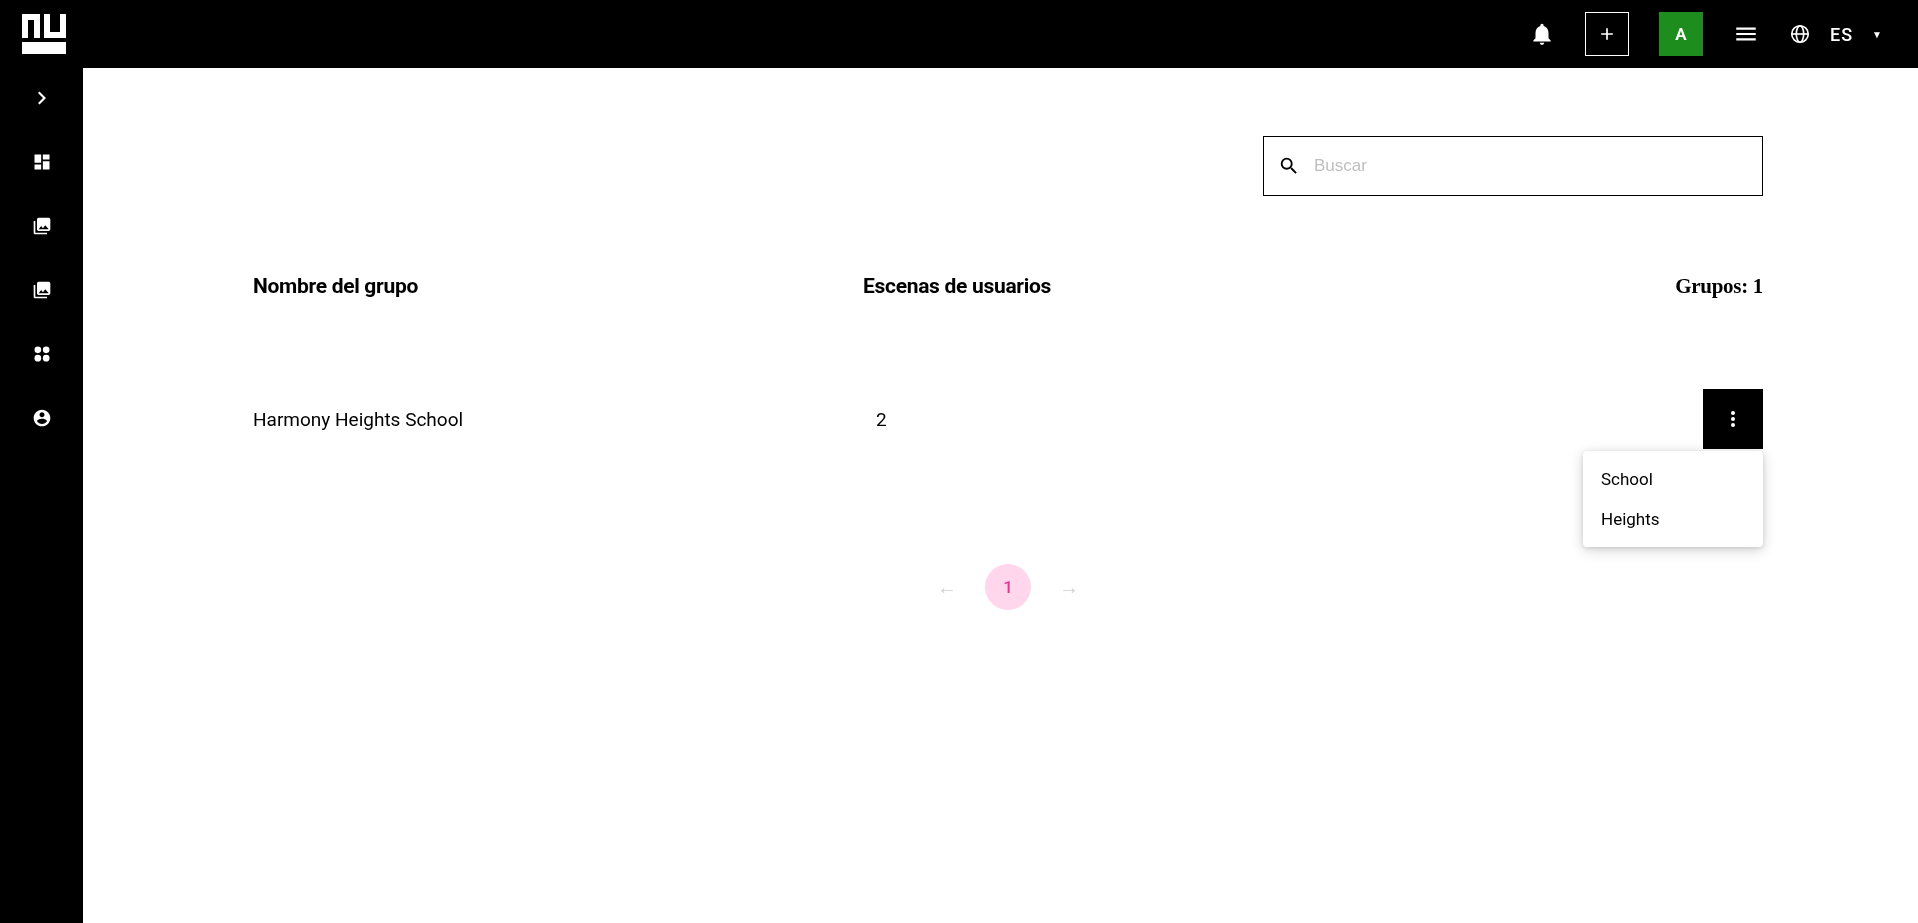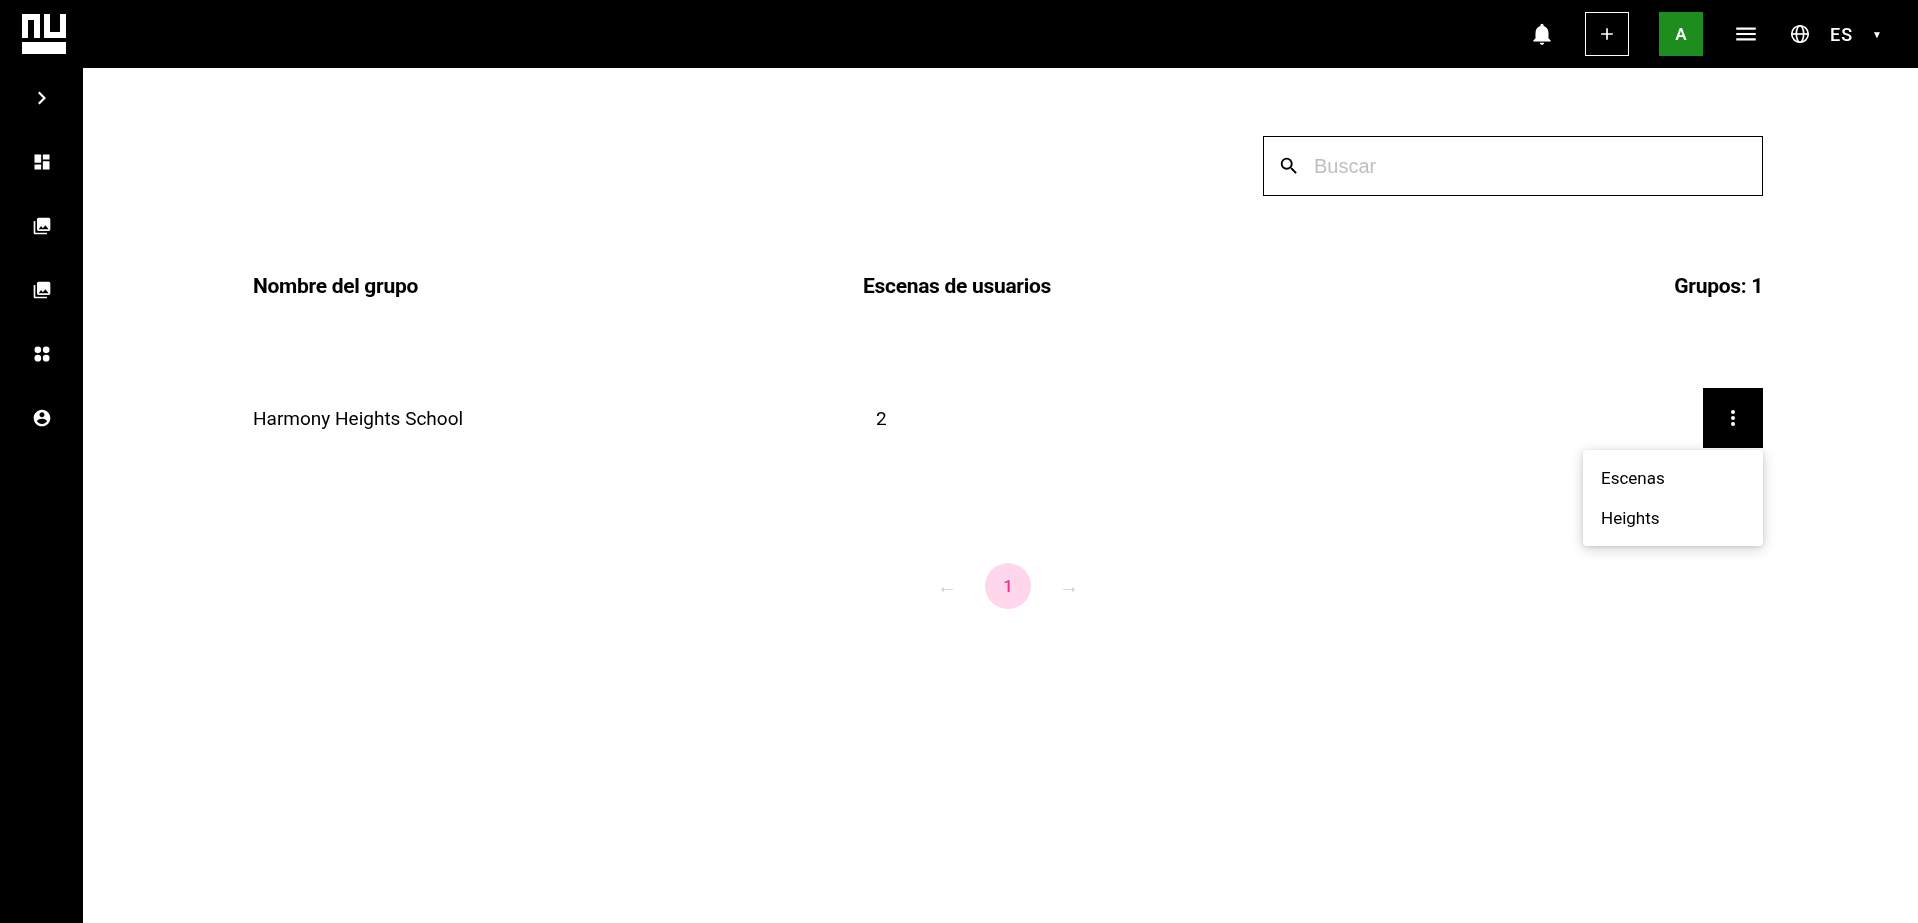--- a/index.html
+++ b/index.html
@@ -153,39 +153,39 @@
     .search-box svg {
       width: 22px;
       height: 22px;
       fill: #000000;
       flex-shrink: 0;
     }
     .search-box input {
       border: none;
       outline: none;
       flex: 1;
-      font-size: 20px;
+      font-size: 17px;
       color: #a21caf;
     }
     .search-box input::placeholder {
       color: #bfbfbf;
     }
     
     
     .table-header {
       display: flex;
       font-weight: 700;
       font-size: 21px;
       letter-spacing: -0.3px;
       color: #000000;
       margin-bottom: 90px;
     }
     .col-name { width: 610px; }
     .col-count { flex: 1; }
-    .col-total { text-align: right; width: 200px; }
+    .col-total { text-align: right; width: 200px; font-family: Liberation Serif, serif; }
     
     .table-row {
       display: flex;
       align-items: center;
       font-size: 19px;
       color: #000000;
       position: relative;
       gap: 13px;
     }
     .table-row .col-name,
@@ -375,21 +375,21 @@
     <div class="col-count">2</div>
     <div class="row-actions-wrap">
       <button class="more-button">
         <span>
           <span class="dot"></span>
             <span class="dot"></span>
             <span class="dot"></span>
         </span>
       </button>
       <div class="dropdown">
-        <div class="dropdown-item">Escenas</div>
+        <div class="dropdown-item">School</div>
         <div class="dropdown-item">Heights</div>
       </div>
     </div>
   </div>
 
   <div class="pagination">
     <span class="pag-arrow">←</span>
     <div class="pag-current">
       <span>1</span>
     </div>

